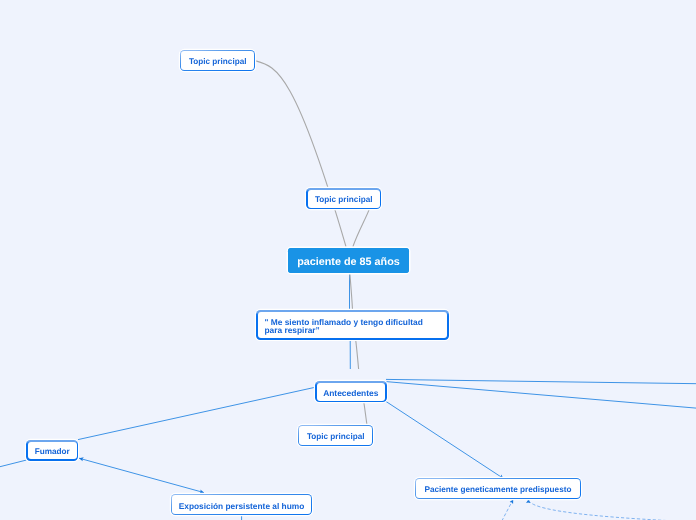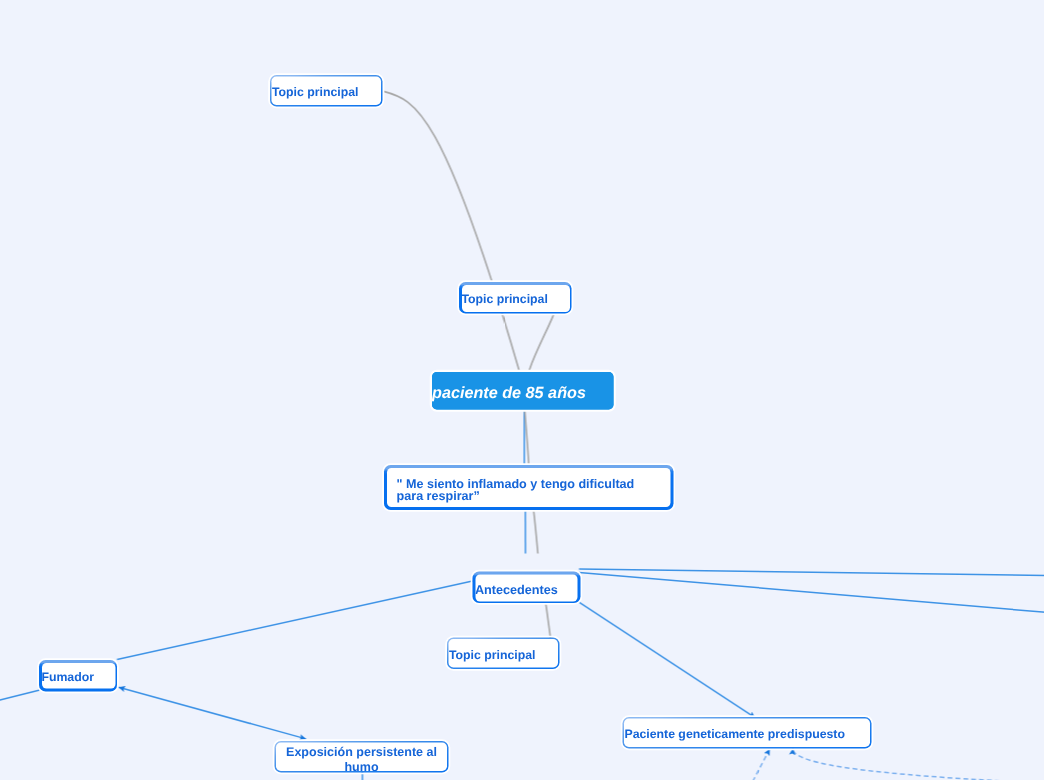--- a/index.html
+++ b/index.html
@@ -6,27 +6,27 @@
   body{width:696px;height:520px;overflow:hidden;background:#eff3fd;
        font-family:"Liberation Sans",sans-serif;-webkit-font-smoothing:antialiased;text-rendering:geometricPrecision;}
   #canvas{position:relative;width:696px;height:520px;transform:translateZ(0);}
   svg.edges{position:absolute;left:0;top:0;width:696px;height:520px;overflow:visible;}
   .node{position:absolute;box-sizing:border-box;border-radius:4.4px;padding:1.6px;
         background:linear-gradient(to bottom,#6ea7ee 0%,#6ca6ee 8%,#1f7def 14%,#0a72f0 22%,#0670ef 100%);
         box-shadow:0 0 0 1.2px #ffffff;will-change:transform;}
   .node.soft{padding:1.3px;
         background:linear-gradient(168deg,#8cbaf3 0%,#89b7f2 10%,#63a2ed 22%,#3a8bea 45%,#1c7def 75%,#0b72ee 100%);}
   .node > .inner{box-sizing:border-box;width:100%;height:100%;border-radius:3.0px;
-        background:#ffffff;display:flex;align-items:center;justify-content:flex-start;
+        background:#ffffff;display:flex;align-items:center;justify-content:center;
         color:#1565d8;font-weight:bold;text-align:center;line-height:1.2;white-space:pre-line;
         overflow:hidden;}
   .node.soft > .inner{border-radius:3.2px;}
   .node > .inner > span{display:block;position:relative;top:1.5px;}
   .node.root{background:#1993e6;padding:0;border-radius:3.2px;box-shadow:0 0 0 1.5px #ffffff;}
-  .node.root > .inner{background:#1993e6;color:#ffffff;border-radius:3.2px;font-style:italic;}
+  .node.root > .inner{background:#1993e6;color:#ffffff;border-radius:3.2px;}
 </style>
 </head>
 <body>
 
 <div id="canvas">
   <svg class="edges" viewBox="0 0 696 520">
     <defs>
       <marker id="arrowblue" markerWidth="4.6" markerHeight="4.6" refX="4.3" refY="2.3" orient="auto" markerUnits="userSpaceOnUse">
         <path d="M0,0.2 L4.4,2.3 L0,4.4 L0.9,2.3 z" fill="#1877dd"></path>
       </marker>
@@ -68,19 +68,19 @@
     </div>
     <div class="node" style="left: 314.6px; top: 381px; width: 71.6px; height: 21.1px;">
       <div class="inner" style="font-size: 8.45px;"><span>Antecedentes</span></div>
     </div>
     <div class="node soft" style="left: 298px; top: 425.1px; width: 75.4px; height: 21.1px;">
       <div class="inner" style="font-size: 8.2px;"><span>Topic principal</span></div>
     </div>
     <div class="node" style="left: 25.8px; top: 440.1px; width: 52.3px; height: 21px;">
       <div class="inner" style="font-size: 8.2px;"><span>Fumador</span></div>
     </div>
-    <div class="node soft" style="left: 183px; top: 493.9px; width: 116px; height: 21px;">
+    <div class="node soft" style="left: 171px; top: 493.9px; width: 141px; height: 21px;">
       <div class="inner" style="font-size: 8.35px;"><span>Exposición persistente al humo</span></div>
     </div>
     <div class="node soft" style="left: 415px; top: 478.1px; width: 165.9px; height: 20.9px;">
       <div class="inner" style="font-size: 8.2px;"><span>Paciente geneticamente predispuesto</span></div>
     </div>
   </div>
 
 </body></html>

